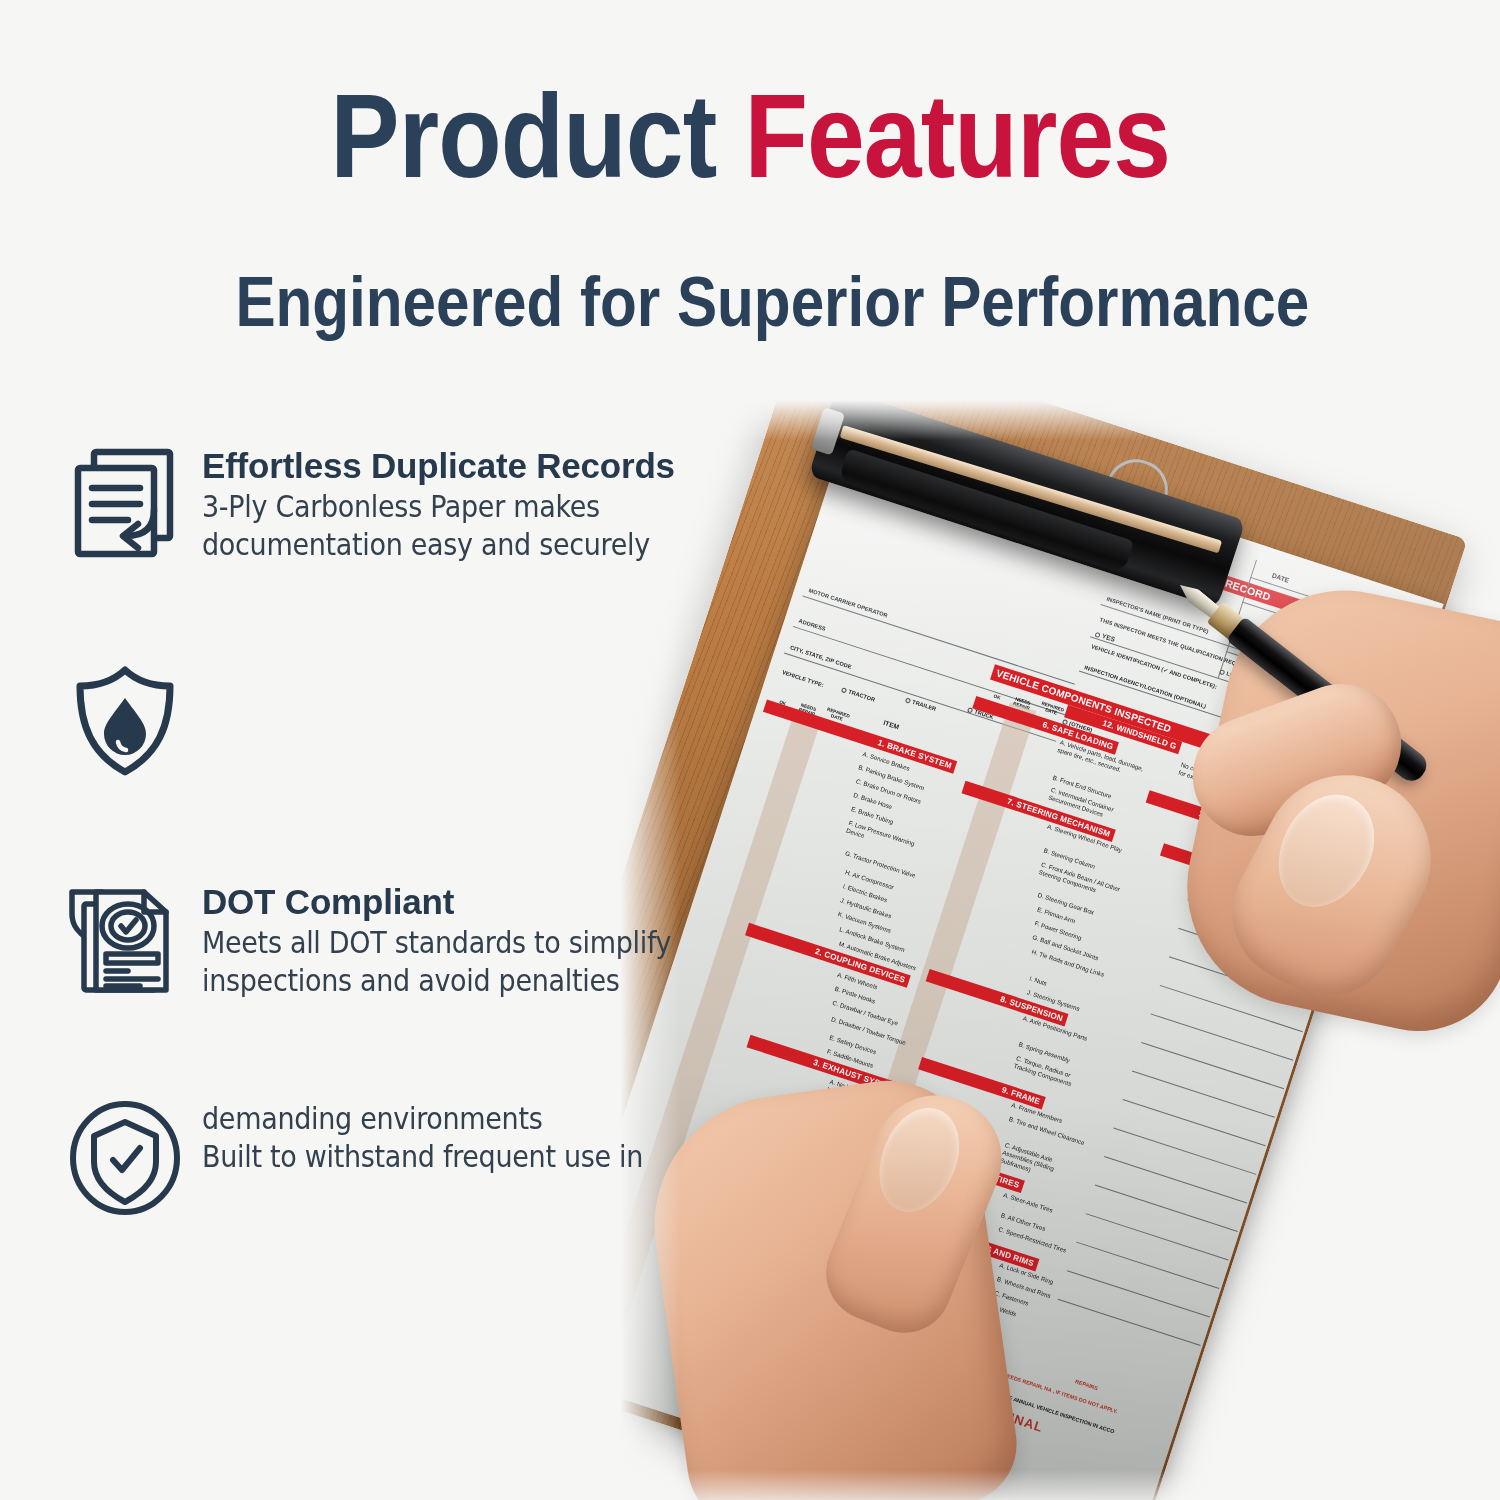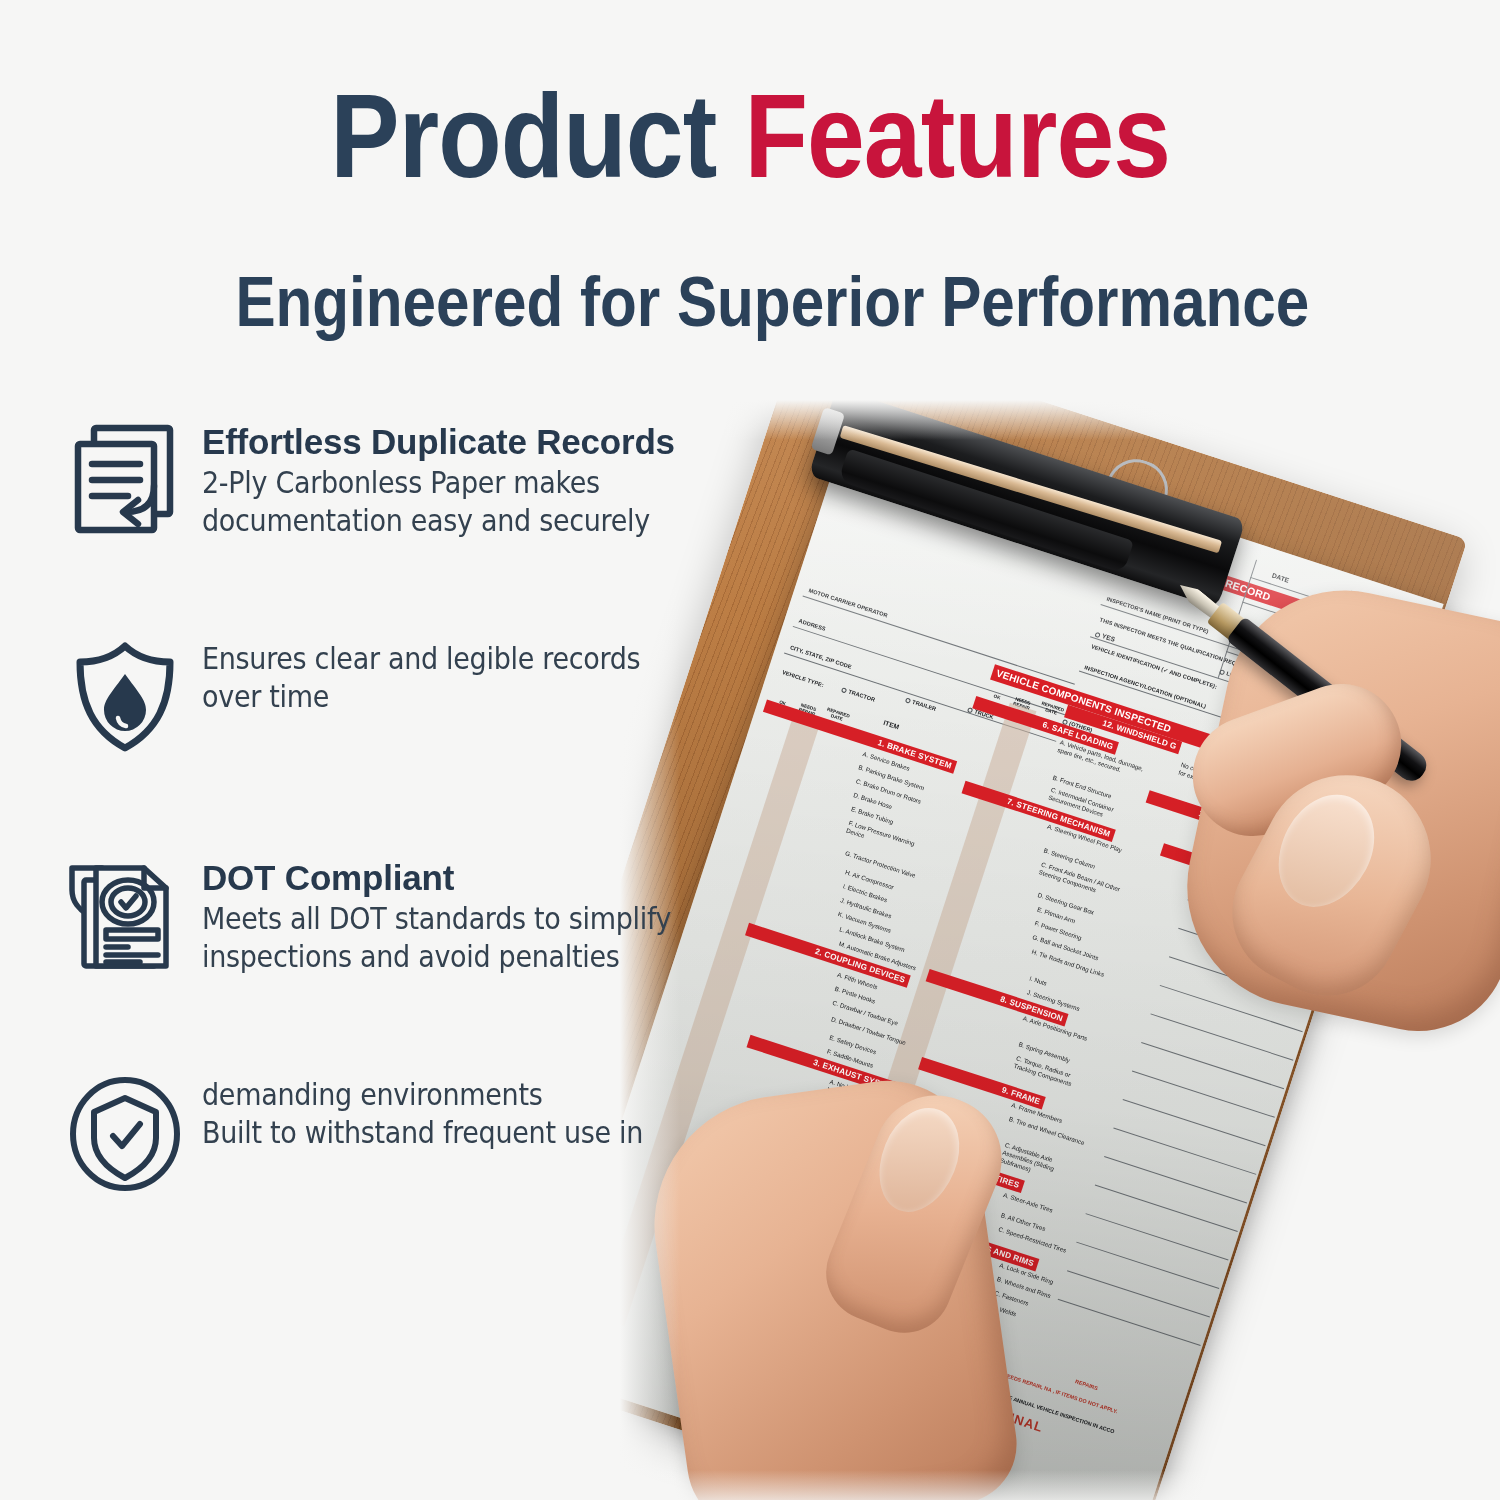--- a/index.html
+++ b/index.html
@@ -46,21 +46,21 @@
     color: #2b4159;
     transform: scaleX(0.86);
     transform-origin: center;
     display: inline-block;
     letter-spacing: 0px;
   }
 
   
   .features {
     position: absolute;
-    left: 62px; top: 416px;
+    left: 62px; top: 440px;
     width: 700px;
     z-index: 6;
   }
   .feature {
     display: flex;
     align-items: flex-start;
     height: 218px;
   }
   .feature .ico {
     flex: 0 0 126px;
@@ -369,39 +369,35 @@
           <line x1="26" y1="44" x2="74" y2="44"></line>
           <line x1="26" y1="60" x2="74" y2="60"></line>
           <line x1="26" y1="76" x2="62" y2="76"></line>
           <path d="M88 66 Q 88 92 60 92" fill="none"></path>
           <polyline points="72,80 57,92 72,104" fill="none"></polyline>
         </svg>
       </div>
       <div class="txt">
         <div class="f-title">Effortless Duplicate Records</div>
         <div class="f-desc">
-          <span>2-Ply Carbonless Paper makes</span>
+          <span>3-Ply Carbonless Paper makes</span>
           <span>documentation easy and securely</span>
         </div>
       </div>
     </div>
 
     <div class="feature">
       <div class="ico">
         <svg width="118" height="118" viewBox="0 0 118 118" fill="none" stroke="#27394d" stroke-width="7" stroke-linecap="round" stroke-linejoin="round">
           <path d="M59 8 C 44 22 26 24 14 24 C 14 64 26 92 59 110 C 92 92 104 64 104 24 C 92 24 74 22 59 8 Z"></path>
           <path d="M59 36 C 46 54 38 62 38 72 A 21 21 0 0 0 80 72 C 80 62 72 54 59 36 Z" fill="#27394d" stroke="none"></path>
           <path d="M52 80 a 10 10 0 0 0 8 8" stroke="#f6f6f5" stroke-width="4.5" fill="none"></path>
         </svg>
       </div>
       <div class="txt">
-        <div class="f-desc">
-          <span>Ensures clear and legible records</span>
-          <span>over time</span>
-        </div>
       </div>
     </div>
 
     <div class="feature">
       <div class="ico">
         <svg width="118" height="118" viewBox="0 0 118 118" fill="none" stroke="#27394d" stroke-width="5.5" stroke-linecap="round" stroke-linejoin="round">
           <path d="M6 12 h30 v22 c0 12 -8 20 -15 24 c-7 -4 -15 -12 -15 -24 Z" fill="#f6f6f5"></path>
           <path d="M20 58 v18"></path>
           <rect x="18" y="24" width="72" height="86" rx="2" fill="#f6f6f5"></rect>
           <path d="M30 12 h48 l22 20 v78 H30 Z" fill="#f6f6f5"></path>

